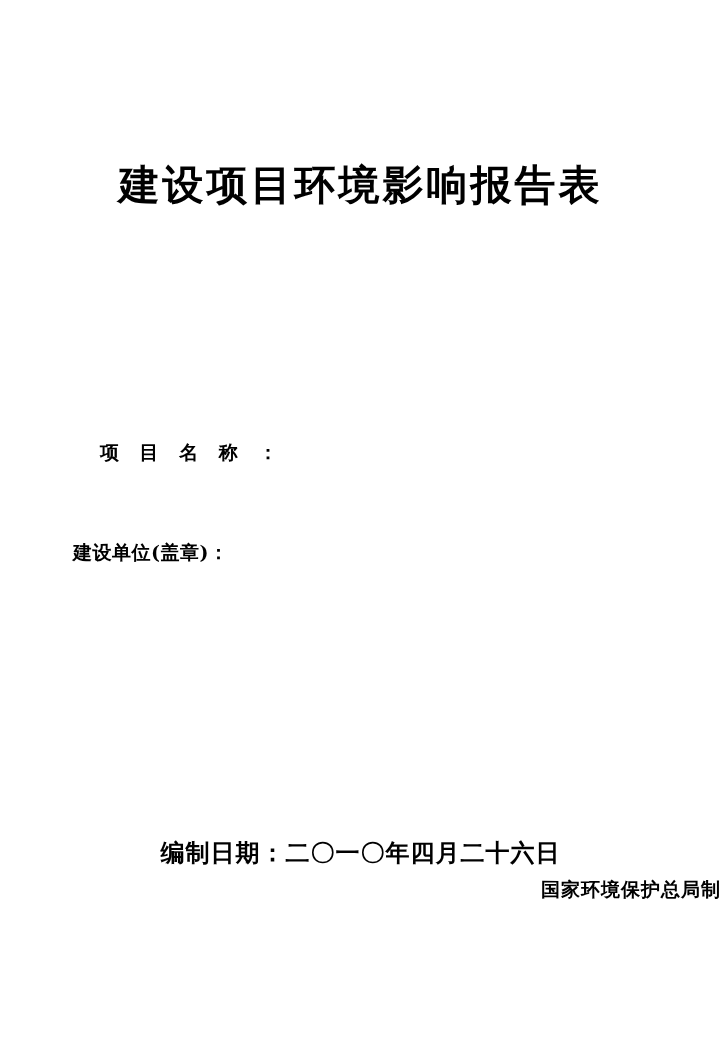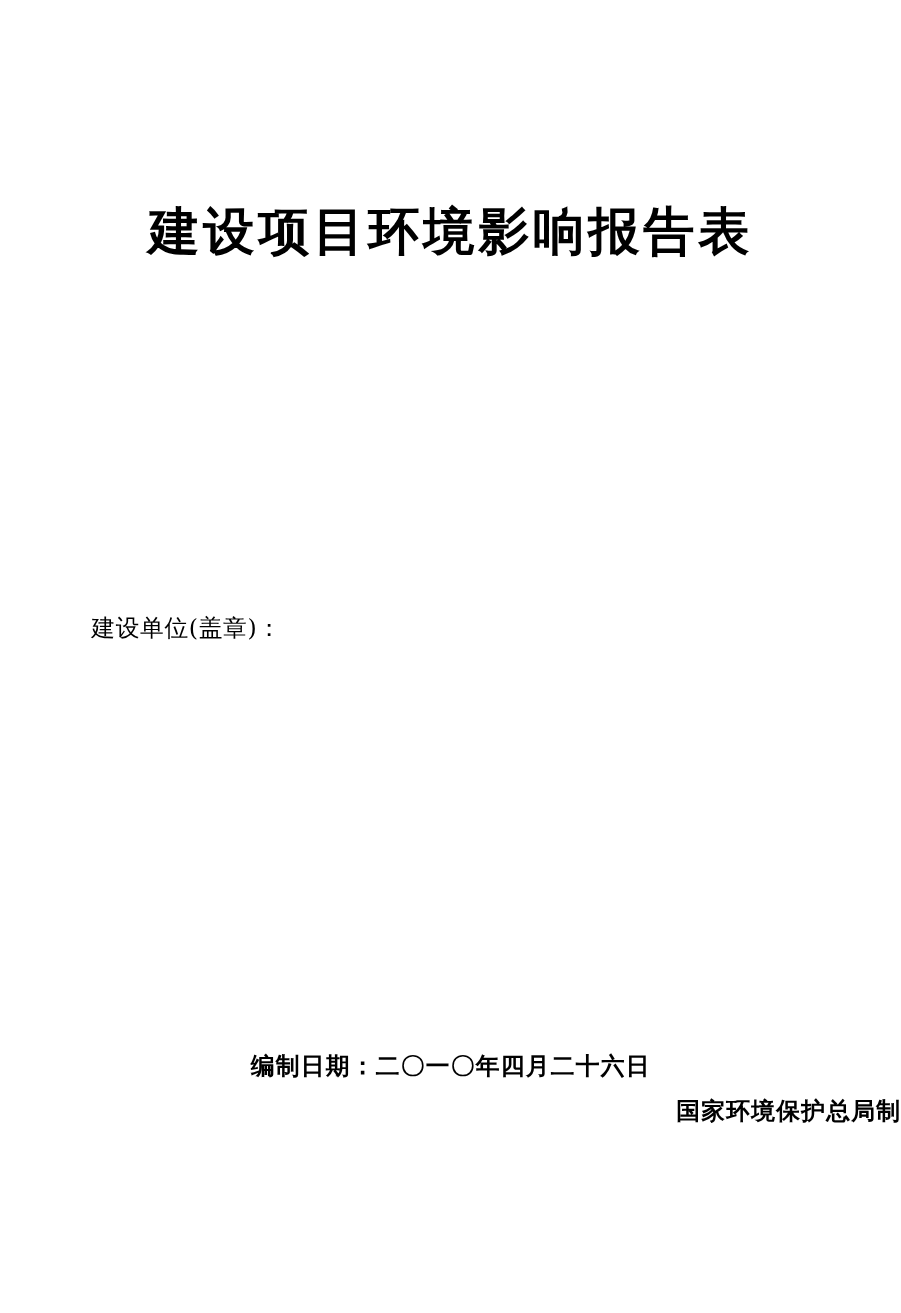--- a/index.html
+++ b/index.html
@@ -30,55 +30,56 @@
   .field-project {
     position: absolute;
     top: 440px;
     left: 100px;
     font-size: 19px;
     font-weight: bold;
     letter-spacing: 7px;
   }
   .field-unit {
     position: absolute;
-    top: 490px;
+    top: 540px;
     left: 73px;
     font-size: 19px;
-    font-weight: normal;
+    font-weight: bold;
     letter-spacing: 0.5px;
   }
   .footer-block {
     position: absolute;
     top: 838px;
     left: 0;
     width: 721px;
     text-align: center;
   }
   .footer-date {
-    font-size: 19px;
+    font-size: 24px;
     font-weight: bold;
     letter-spacing: 1px;
     line-height: 30px;
   }
   .footer-issuer {
     font-size: 19px;
     font-weight: bold;
     letter-spacing: 1px;
     line-height: 30px;
     margin-top: 6px;
     text-align: right;
   }
 </style>
 </head>
 <body>
 
 <div class="page">
 
   <div class="doc-title">建设项目环境影响报告表</div>
 
+  <div class="field-project">项 目 名 称 ：</div>
 
   <div class="field-unit">建设单位(盖章)：</div>
 
   <div class="footer-block">
     <div class="footer-date">编制日期：二〇一〇年四月二十六日</div>
     <div class="footer-issuer">国家环境保护总局制</div>
   </div>
 
 </div>
 

